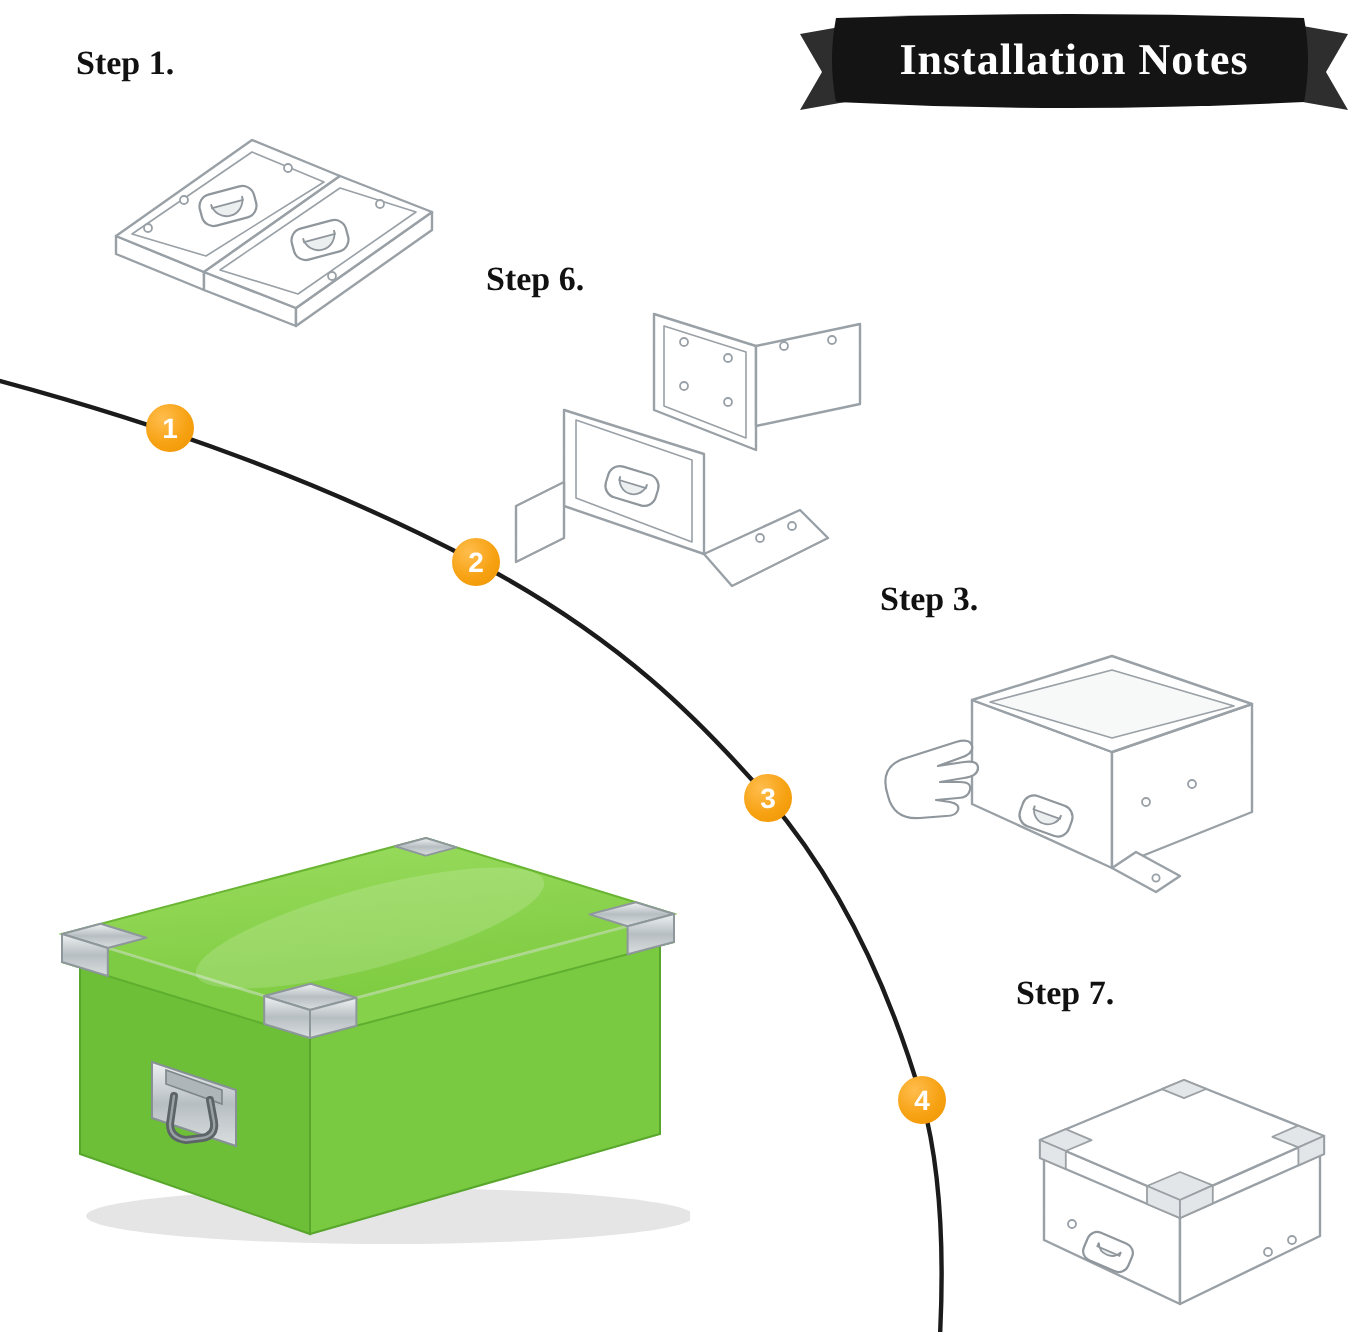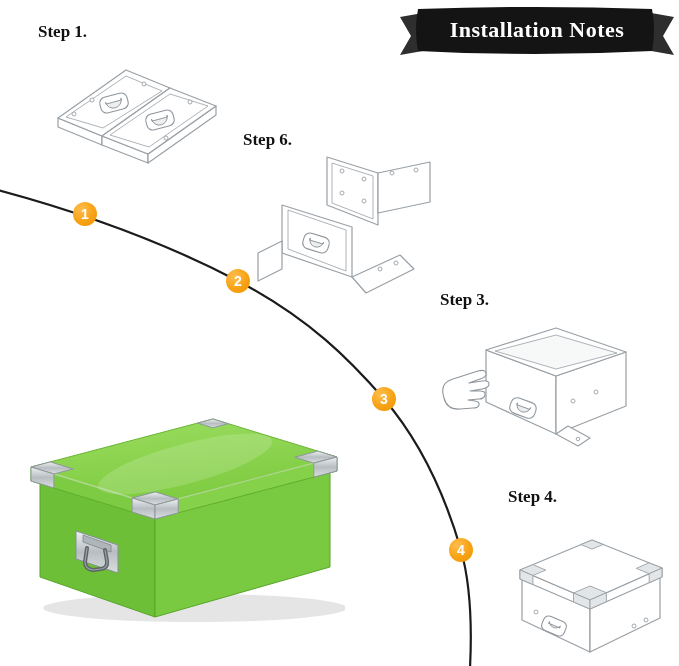--- a/index.html
+++ b/index.html
@@ -51,21 +51,21 @@
       <polygon points="0,15 34,9 34,47 0,53 11,34" fill="#2e2e2e"></polygon>
       <polygon points="274,15 240,9 240,47 274,53 263,34" fill="#2e2e2e"></polygon>
       <path d="M 18,7 Q 135,3 252,7 Q 256,28 252,49 Q 135,55 18,49 Q 14,28 18,7 Z" fill="#141414"></path>
     </svg>
     <span class="banner-text">Installation Notes</span>
   </div>
 
   <div class="step-label" style="left:38px; top:22px;">Step 1.</div>
   <div class="step-label" style="left:243px; top:130px;">Step 6.</div>
   <div class="step-label" style="left:424px; top:290px;margin-left:16px;">Step 3.</div>
-  <div class="step-label" style="left:508px; top:487px;">Step 4.</div>
+  <div class="step-label" style="left:508px; top:487px;">Step 7.</div>
 
   <svg class="illus" style="left:48px; top:40px;" width="185" height="150" viewBox="0 0 185 150">
     <g fill="#ffffff" stroke="#99a0a6" stroke-width="1.2" stroke-linejoin="round">
       <polygon points="10,78 54,96 54,105 10,87"></polygon>
       <polygon points="54,96 100,114 100,123 54,105"></polygon>
       <polygon points="100,114 168,66 168,75 100,123"></polygon>
       <polygon points="10,78 78,30 122,48 54,96"></polygon>
       <polygon points="54,96 122,48 168,66 100,114"></polygon>
       <polygon points="18,77 78,36 114,51 55,88" fill="none" stroke-width="0.8"></polygon>
       <polygon points="62,95 122,54 160,66 101,107" fill="none" stroke-width="0.8"></polygon>

